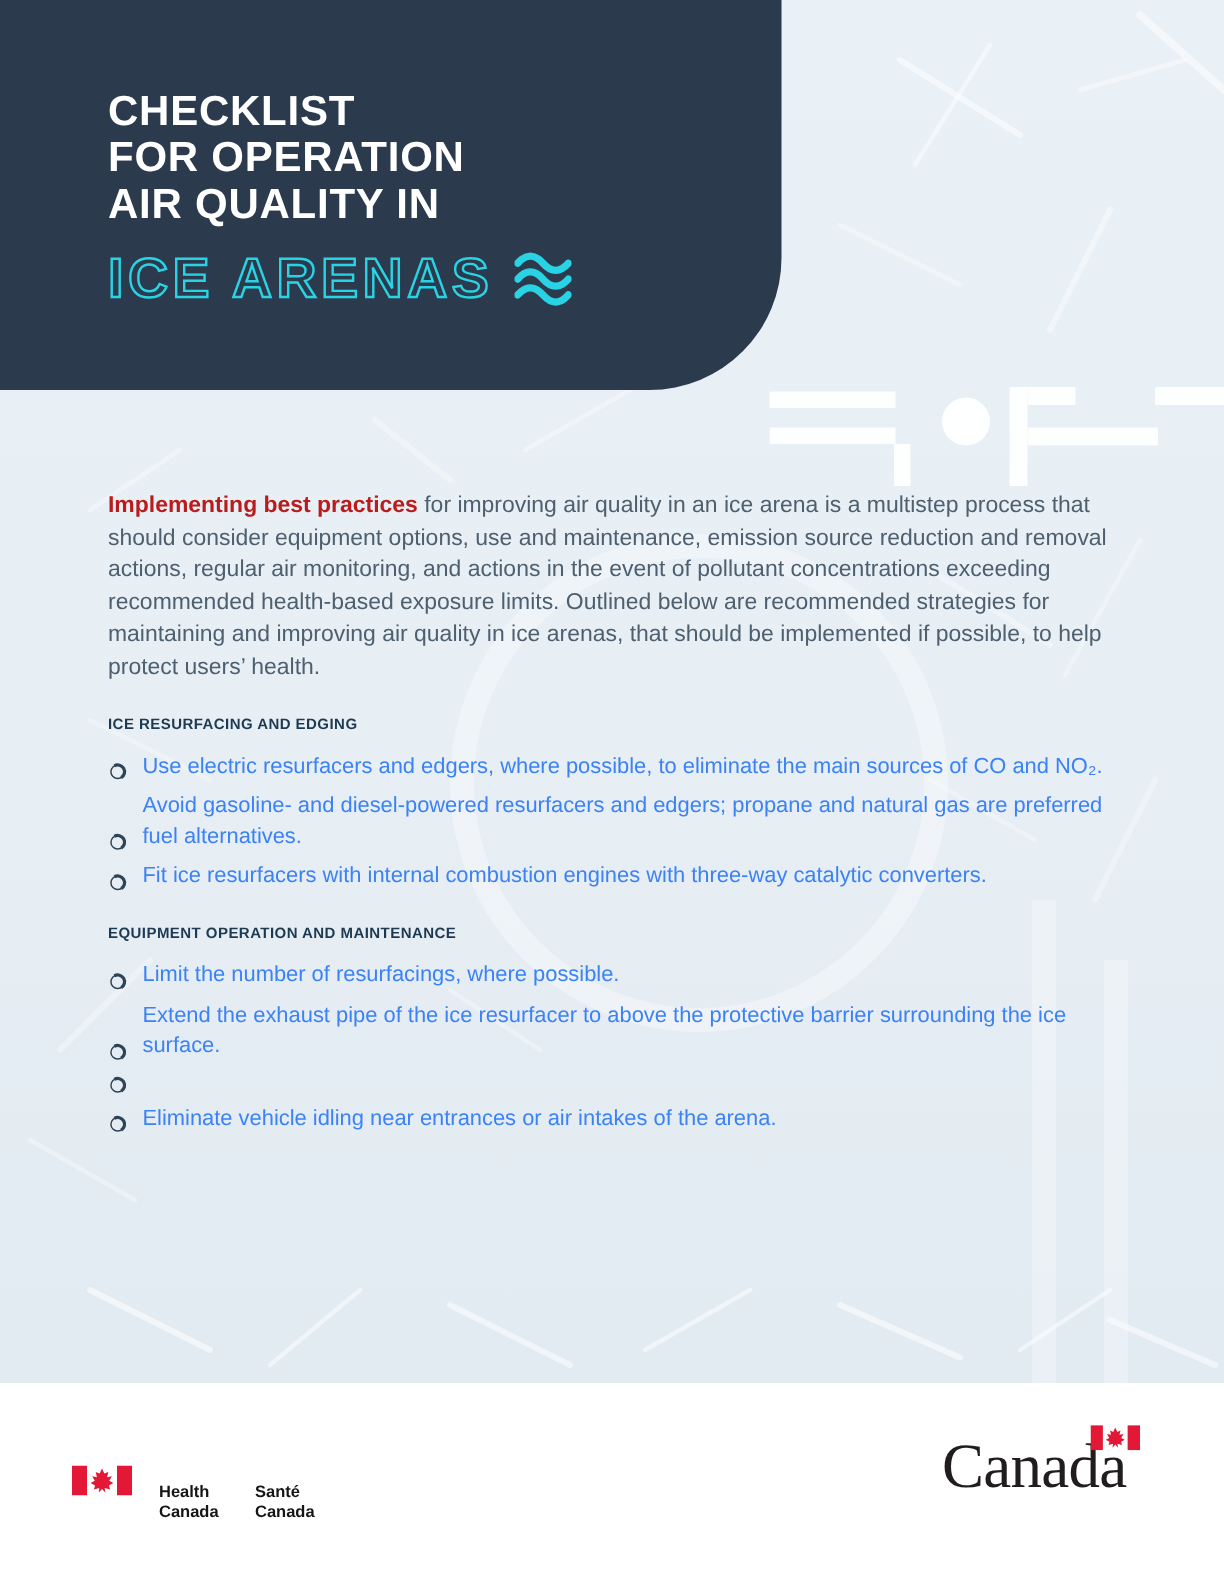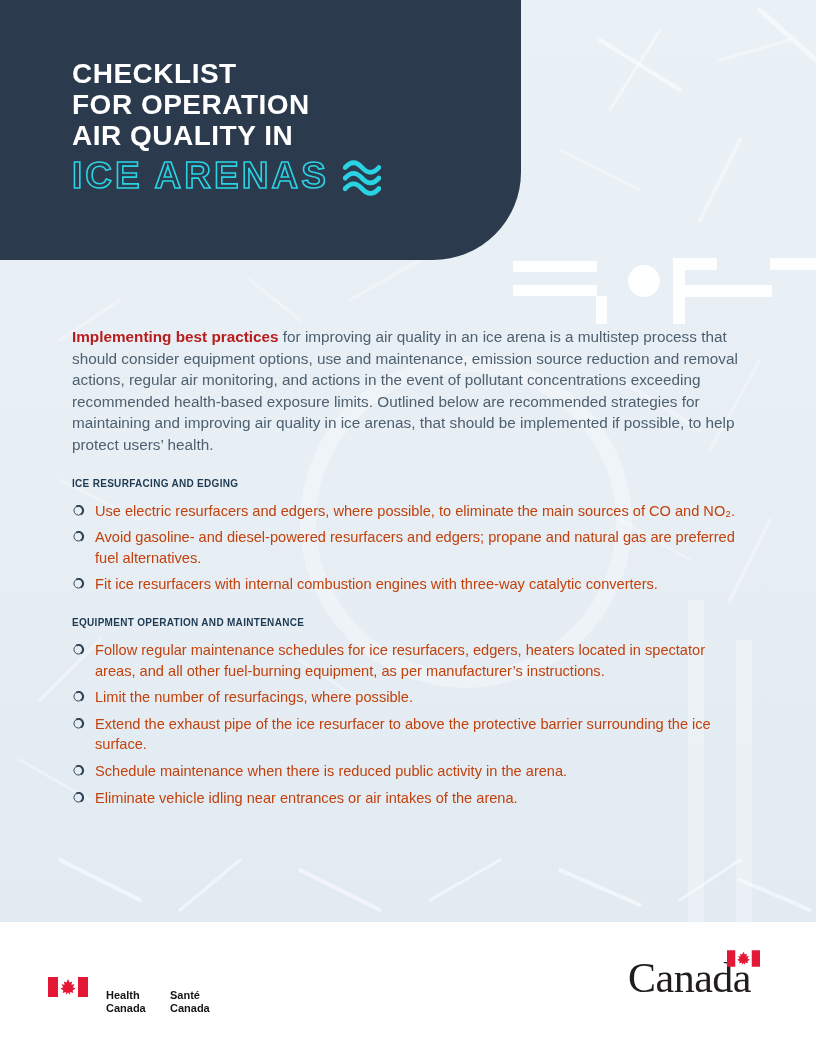--- a/index.html
+++ b/index.html
@@ -13,30 +13,30 @@
   .mark{position:absolute;background:rgba(255,255,255,0.9);}
   .dot{position:absolute;background:rgba(255,255,255,0.95);border-radius:50%;}
   .faint-circle{position:absolute;left:300px;top:356px;width:300px;height:300px;
                 border:16px solid rgba(255,255,255,0.35);border-radius:50%;}
   .band{position:absolute;background:rgba(255,255,255,0.28);}
   
   .header-panel{position:absolute;left:0;top:0;width:521px;height:260px;
                 background:#2b3a4c;border-bottom-right-radius:88px;}
   .title{position:absolute;left:72px;top:58px;}
   .title .line{font-size:28px;line-height:31px;font-weight:bold;color:#ffffff;letter-spacing:.5px;}
-  .highlight-row{display:flex;align-items:flex-end;gap:14px;margin-top:5px;}
+  .highlight-row{display:flex;align-items:flex-start;gap:14px;margin-top:15px;}
   .highlight-txt{font-size:37px;line-height:40px;font-weight:bold;letter-spacing:3px;
                  color:transparent;-webkit-text-stroke:1.6px #29d3e4;}
   
   .content{position:absolute;left:72px;top:326px;width:668px;}
   .intro{font-size:15.3px;line-height:21.6px;color:#4e6070;margin:0;}
   .intro .lead{font-weight:bold;color:#b91c1c;}
   h2.sec{margin:22px 0 12px 0;font-size:10px;font-weight:bold;color:#1d3a52;letter-spacing:.3px;}
   ul.checklist{list-style:none;margin:0;padding:0;}
-  ul.checklist li{display:flex;gap:10px;margin-bottom:6px;font-size:14.6px;line-height:20.6px;color:#c2410c;}
+  ul.checklist li{display:flex;gap:10px;margin-bottom:6px;font-size:14.6px;line-height:20.6px;color:#3b82f6;align-items:flex-end;}
   ul.checklist li svg{flex:none;margin-top:3px;}
   
   .flag-main{position:absolute;left:48px;top:977px;width:40px;height:20px;}
   .dept{position:absolute;top:977px;font-size:11px;line-height:12.5px;font-weight:bold;
         color:#151515;white-space:pre-line;margin-top:12px;}
   .dept.en{left:106px;}
   .dept.fr{left:170px;}
   .wordmark{position:absolute;left:628px;top:954px;font-family:"Liberation Serif","DejaVu Serif",serif;
             font-size:42px;line-height:48px;color:#211d1e;letter-spacing:-0.5px;}
   .wordmark .wm-flag{position:absolute;top:-4px;right:-9px;width:33px;height:17px;}
@@ -137,42 +137,34 @@
       </li>
     </ul>
 
     <h2 class="sec">EQUIPMENT OPERATION AND MAINTENANCE</h2>
     <ul class="checklist">
       <li>
         <svg width="13" height="13" viewBox="0 0 16 16">
             <circle cx="8" cy="8" r="5.6" fill="none" stroke="#2e4356" stroke-width="1.2"></circle>
             <path d="M5.2 3.15 A5.6 5.6 0 0 1 10.8 12.85" fill="none" stroke="#2e4356" stroke-width="2.6"></path>
           </svg>
-        <span>Follow regular maintenance schedules for ice resurfacers, edgers, heaters located in spectator areas, and all other fuel-burning equipment, as per manufacturer’s instructions.</span>
-      </li>
-      <li>
-        <svg width="13" height="13" viewBox="0 0 16 16">
-            <circle cx="8" cy="8" r="5.6" fill="none" stroke="#2e4356" stroke-width="1.2"></circle>
-            <path d="M5.2 3.15 A5.6 5.6 0 0 1 10.8 12.85" fill="none" stroke="#2e4356" stroke-width="2.6"></path>
-          </svg>
         <span>Limit the number of resurfacings, where possible.</span>
       </li>
       <li>
         <svg width="13" height="13" viewBox="0 0 16 16">
             <circle cx="8" cy="8" r="5.6" fill="none" stroke="#2e4356" stroke-width="1.2"></circle>
             <path d="M5.2 3.15 A5.6 5.6 0 0 1 10.8 12.85" fill="none" stroke="#2e4356" stroke-width="2.6"></path>
           </svg>
         <span>Extend the exhaust pipe of the ice resurfacer to above the protective barrier surrounding the ice surface.</span>
       </li>
       <li>
         <svg width="13" height="13" viewBox="0 0 16 16">
             <circle cx="8" cy="8" r="5.6" fill="none" stroke="#2e4356" stroke-width="1.2"></circle>
             <path d="M5.2 3.15 A5.6 5.6 0 0 1 10.8 12.85" fill="none" stroke="#2e4356" stroke-width="2.6"></path>
           </svg>
-        <span>Schedule maintenance when there is reduced public activity in the arena.</span>
       </li>
       <li>
         <svg width="13" height="13" viewBox="0 0 16 16">
             <circle cx="8" cy="8" r="5.6" fill="none" stroke="#2e4356" stroke-width="1.2"></circle>
             <path d="M5.2 3.15 A5.6 5.6 0 0 1 10.8 12.85" fill="none" stroke="#2e4356" stroke-width="2.6"></path>
           </svg>
         <span>Eliminate vehicle idling near entrances or air intakes of the arena.</span>
       </li>
     </ul>
   </div>

